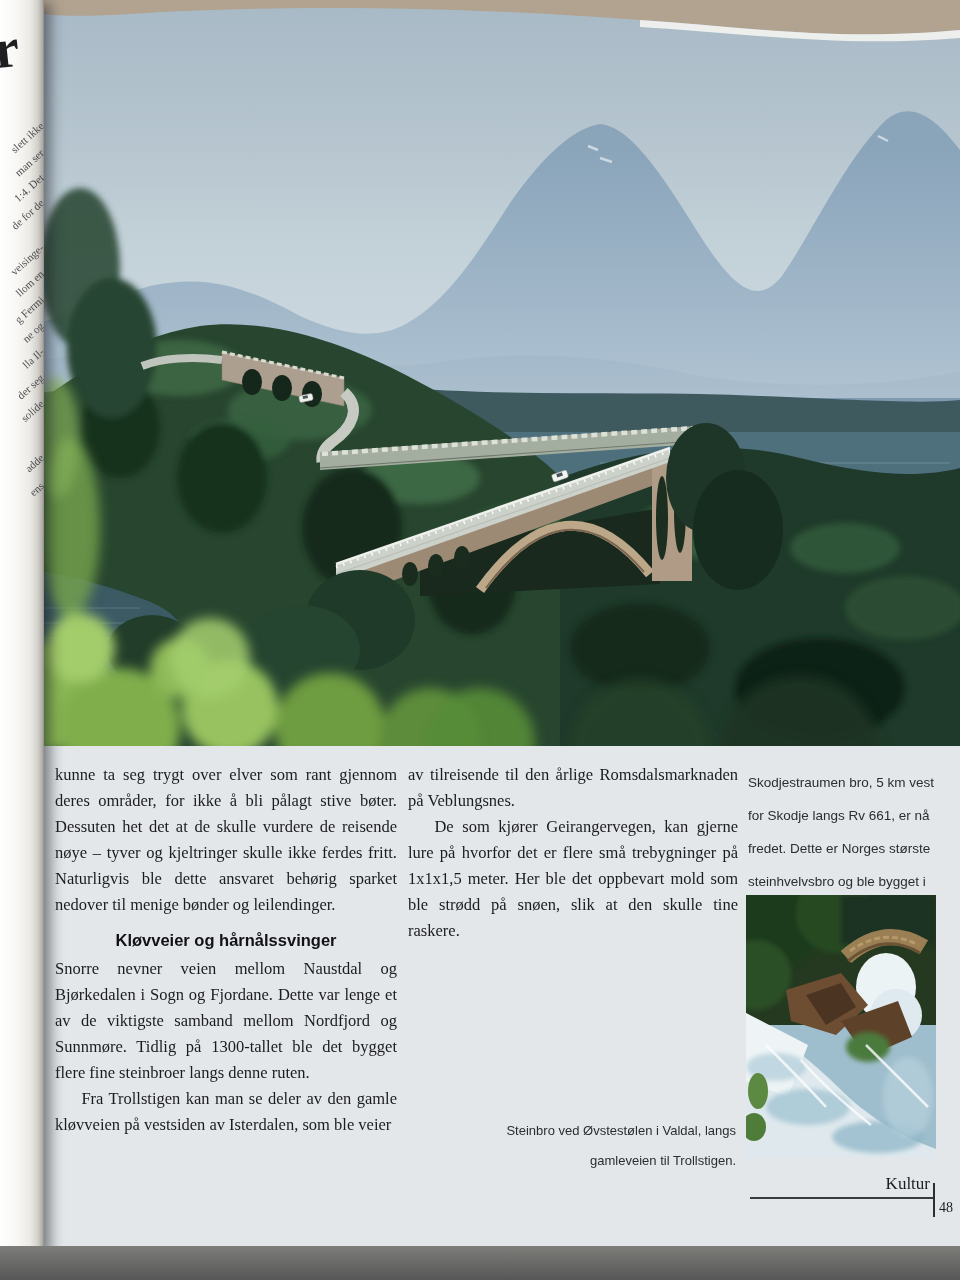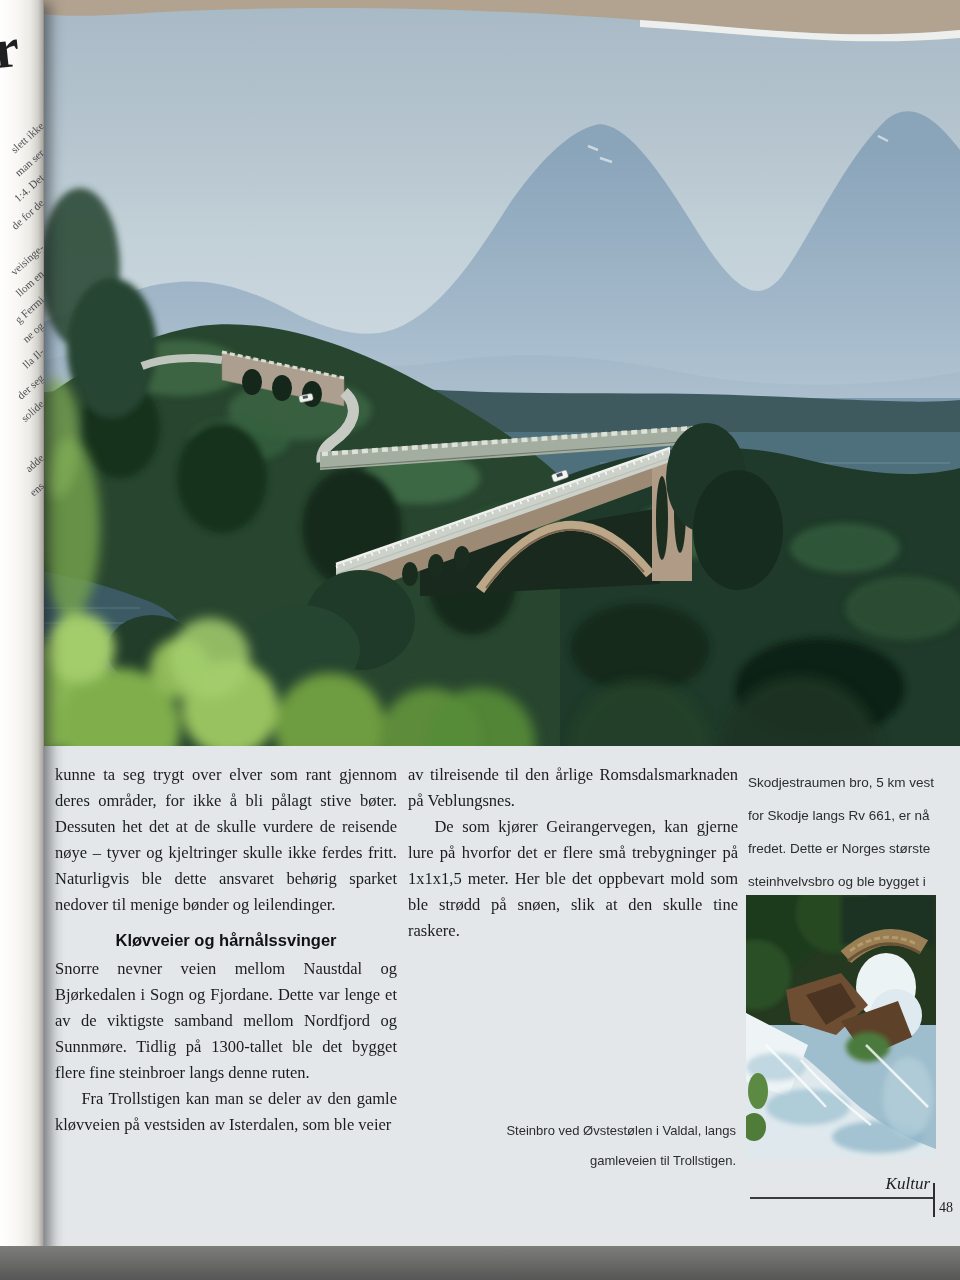--- a/index.html
+++ b/index.html
@@ -41,21 +41,21 @@
         color:#2c2d30;text-align:left;}
   
   .inset-photo{position:absolute;left:746px;top:895px;width:190px;height:263px;overflow:hidden;}
   
   .inset-caption{position:absolute;left:486px;top:1116px;width:250px;text-align:right;
         font-family:"Liberation Sans",sans-serif;font-size:13px;line-height:30px;color:#2c2d30;}
   
   .footer-rule{position:absolute;left:750px;top:1197px;width:183px;height:1.5px;background:#3a3a3a;}
   .footer-bar{position:absolute;left:933px;top:1183px;width:2px;height:34px;background:#2e2e2e;}
   .footer-section{position:absolute;left:750px;top:1174px;width:180px;text-align:right;
-        font-style:italic;font-size:17px;color:#1d1d1f;font-family:"Liberation Serif",serif;}
+        font-size:17px;color:#1d1d1f;font-family:"Liberation Serif",serif;}
   .footer-page{position:absolute;left:939px;top:1200px;font-size:14px;color:#1d1d1f;
         font-family:"Liberation Serif",serif;}
 </style>
 </head>
 <body>
 
 <div class="stage">
 
   <div class="paper"></div>
 

